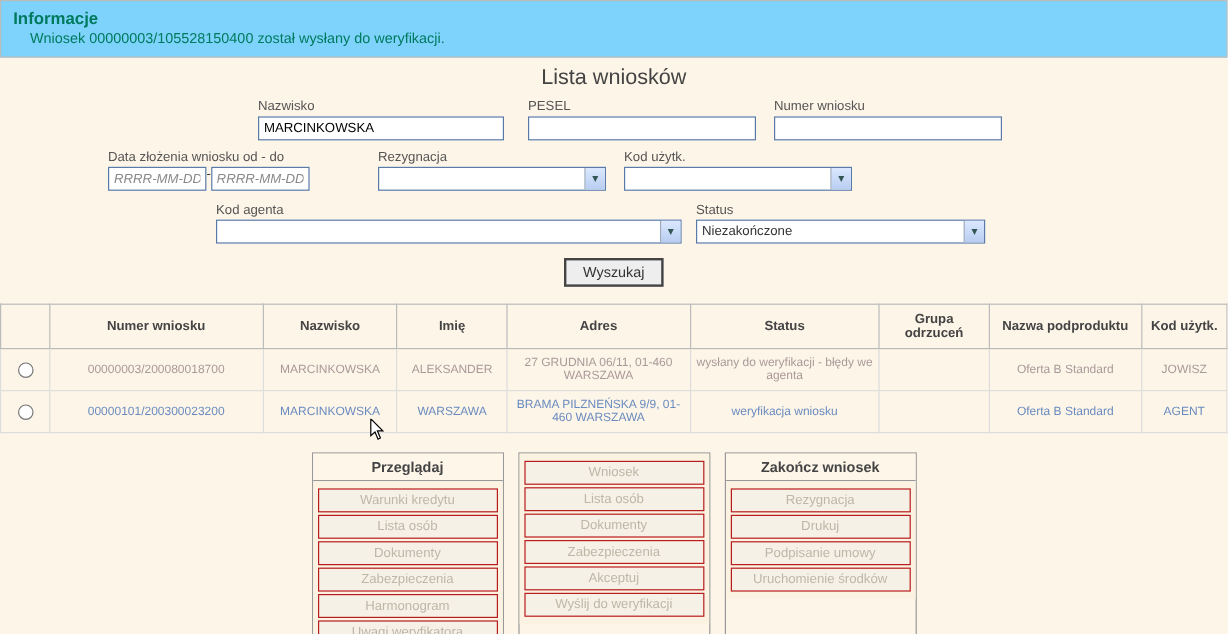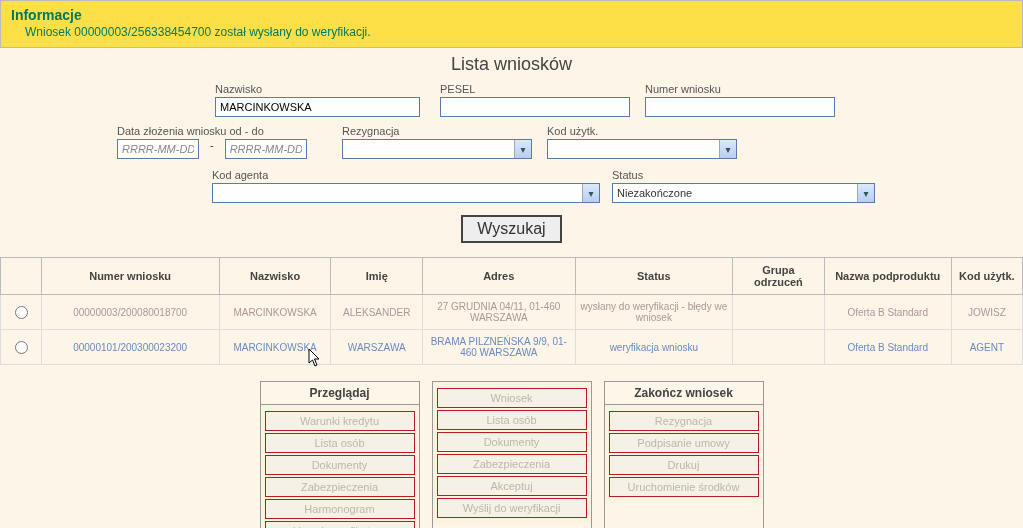--- a/index.html
+++ b/index.html
@@ -4,21 +4,21 @@
 <style>
   * { box-sizing: border-box; }
   body {
     margin: 0;
     font-family: Verdana, Arial, sans-serif;
     font-size: 11px;
     background: #fdf5e8;
     color: #333;
   }
   .info-banner {
-    background: #fde047;
+    background: #7dd3fc;
     border: 1px solid #bbb;
     padding: 6px 10px 8px 10px;
   }
   .info-banner .title {
     color: #007a5e;
     font-weight: bold;
     font-size: 14px;
     margin-bottom: 2px;
   }
   .info-banner .msg {
@@ -68,33 +68,33 @@
   .select-wrap .sel-val { flex:1; padding:0 4px; font-size:11px; color:#333; }
   .select-wrap .sel-btn {
     width:17px; height:100%;
     background: linear-gradient(#dbe8ff,#b8cdf0);
     border-left:1px solid #9ab;
     display:flex; align-items:center; justify-content:center;
   }
   .select-wrap .sel-btn::after {
     content:"▾"; font-size:10px; color:#355;
   }
-  .row2 .c-indent { margin-left:117px; }
+  .row2 .c-indent { margin-left:90px; }
   .row2 .filter-col { margin-top:4px; }
-  .date-pair { display:flex; align-items:flex-start; gap:11px; }
+  .date-pair { display:flex; align-items:flex-start; gap:0; }
   .date-pair input { width:82px; text-align:center; }
-  .row3 { margin-top:6px;padding-left:32px; }
+  .row3 { margin-top:6px; }
   .ka-col { margin-left:180px; width:395px; }
   .st-col { margin-left:5px; width:260px; }
   .search-row { text-align:center; margin:10px 0 6px 0; }
   .search-btn {
     border:2px solid #444;
     background:#eee;
     padding:3px 14px;
-    font-size:16px;
+    font-size:12px;
     color:#333;
     cursor:pointer;
   }
   table.results {
     width:100%;
     border-collapse: collapse;
     table-layout:fixed;
   }
   table.results th {
     background:#fdf5e8;
@@ -151,21 +151,21 @@
     left:308px; top:349px;
     width:14px; height:20px;
     pointer-events:none;
   }
 </style>
 </head>
 <body>
 
 <div class="info-banner">
   <div class="title">Informacje</div>
-  <div class="msg">Wniosek 00000003/256338454700 został wysłany do weryfikacji.</div>
+  <div class="msg">Wniosek 00000003/105528150400 został wysłany do weryfikacji.</div>
 </div>
 
 <div class="page-title">Lista wniosków</div>
 
 <div class="filter-area">
 
   <div class="filter-row">
     <div class="filter-col c-indent c-a">
       <span class="filter-label">Nazwisko</span>
       <input type="text" class="field" style="width: 205px;" value="MARCINKOWSKA">
@@ -208,21 +208,21 @@
   <div class="filter-row row3">
     <div class="filter-col ka-col">
       <span class="filter-label">Kod agenta</span>
       <div class="select-wrap" style="width:388px">
         <span class="sel-val"></span>
         <span class="sel-btn"></span>
       </div>
     </div>
     <div class="filter-col st-col">
       <span class="filter-label">Status</span>
-      <div class="select-wrap" style="width:263px">
+      <div class="select-wrap" style="width:241px">
         <span class="sel-val">Niezakończone</span>
         <span class="sel-btn"></span>
       </div>
     </div>
   </div>
 
   <div class="search-row">
     <button class="search-btn">Wyszukaj</button>
   </div>
 </div>
@@ -251,22 +251,22 @@
       <th>Nazwa podproduktu</th>
       <th>Kod użytk.</th>
     </tr>
   </thead>
   <tbody>
     <tr class="row-sent">
       <td class="radio-cell"><input type="radio" name="r" style=""></td>
       <td>00000003/200080018700</td>
       <td>MARCINKOWSKA</td>
       <td>ALEKSANDER</td>
-      <td>27 GRUDNIA 04/11, 01-460 WARSZAWA</td>
-      <td>wysłany do weryfikacji - błędy we wniosek</td>
+      <td>27 GRUDNIA 06/11, 01-460 WARSZAWA</td>
+      <td>wysłany do weryfikacji - błędy we agenta</td>
       <td></td>
       <td>Oferta B Standard</td>
       <td>JOWISZ</td>
     </tr>
     <tr class="row-active">
       <td class="radio-cell"><input type="radio" name="r" style=""></td>
       <td><a href="#">00000101/200300023200</a></td>
       <td>MARCINKOWSKA</td>
       <td>WARSZAWA</td>
       <td>BRAMA PILZNEŃSKA 9/9, 01-460 WARSZAWA</td>
@@ -297,22 +297,22 @@
       <span class="ag-btn">Dokumenty</span>
       <span class="ag-btn">Zabezpieczenia</span>
       <span class="ag-btn">Akceptuj</span>
       <span class="ag-btn">Wyślij do weryfikacji</span>
     </div>
   </div>
   <div class="action-group">
     <div class="ag-head">Zakończ wniosek</div>
     <div class="ag-body">
       <span class="ag-btn">Rezygnacja</span>
+      <span class="ag-btn">Drukuj</span>
       <span class="ag-btn">Podpisanie umowy</span>
-      <span class="ag-btn">Drukuj</span>
       <span class="ag-btn">Uruchomienie środków</span>
     </div>
   </div>
 </div>
 
 <svg class="cursor" viewBox="0 0 12 20">
   <path d="M0 0 L0 14 L3.5 11 L6 17 L8 16 L5.5 10 L10 10 Z" fill="#fff" stroke="#000" stroke-width="1"></path>
 </svg>
 
 </body></html>

